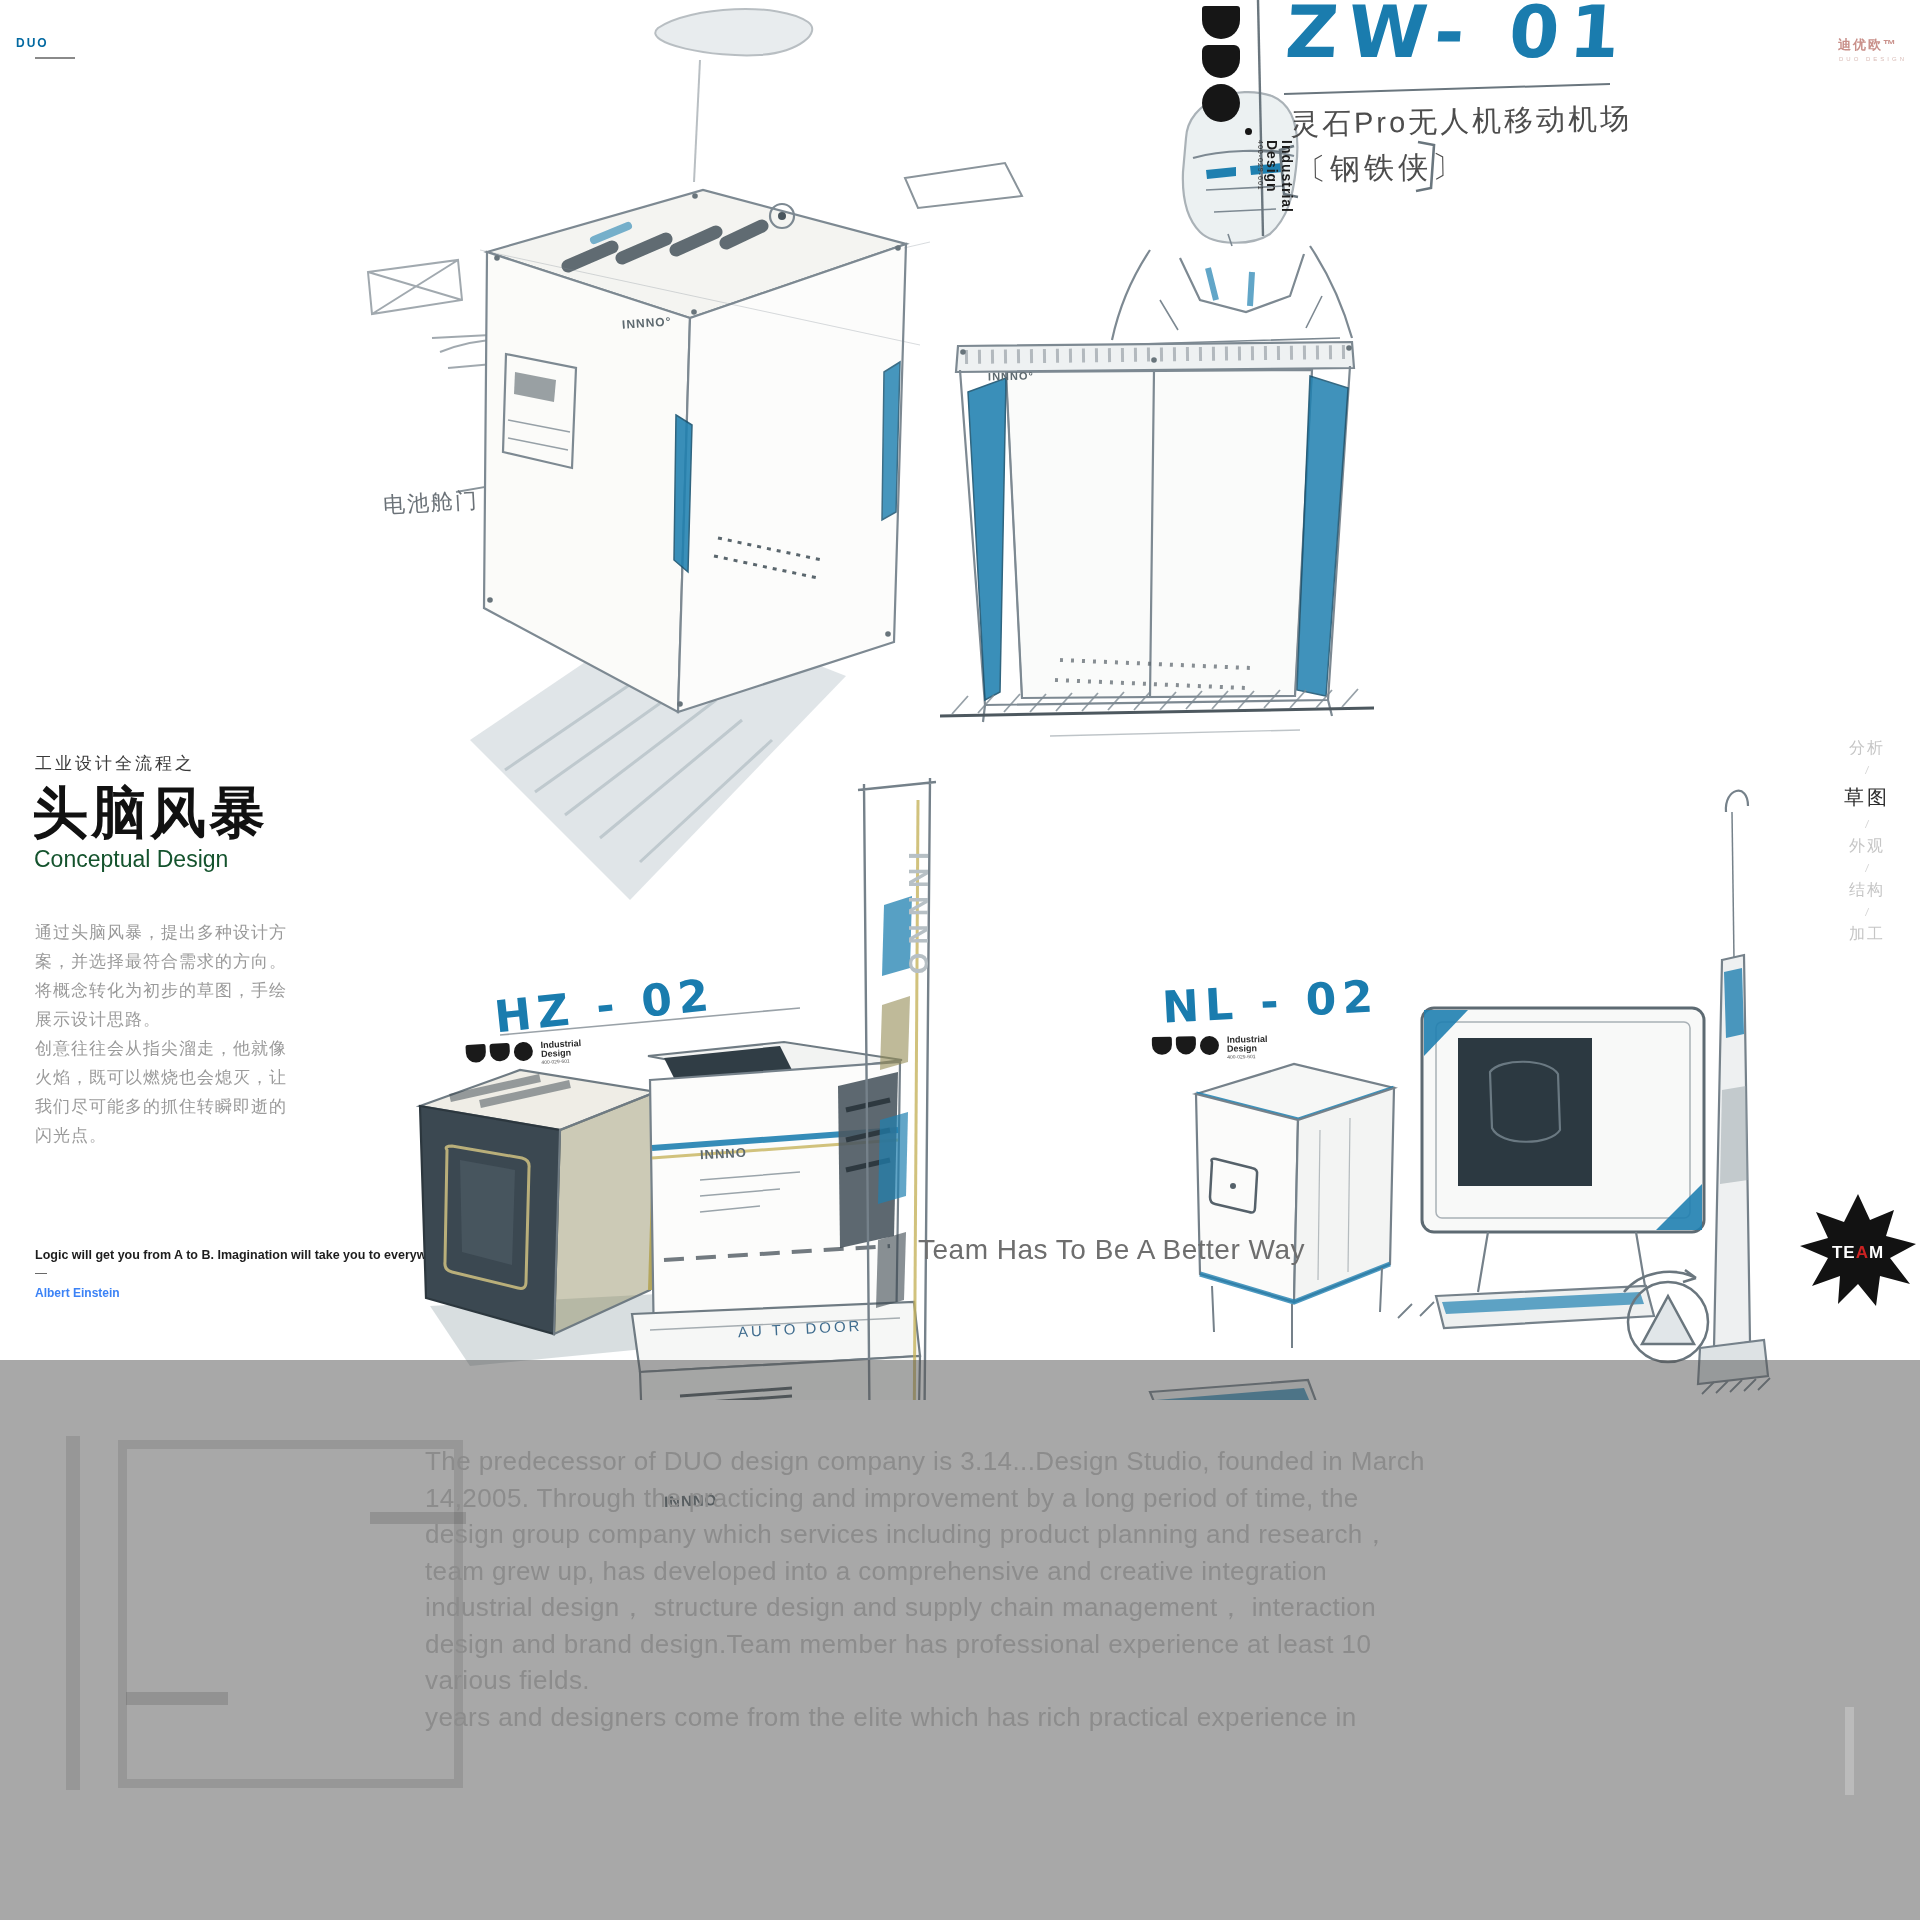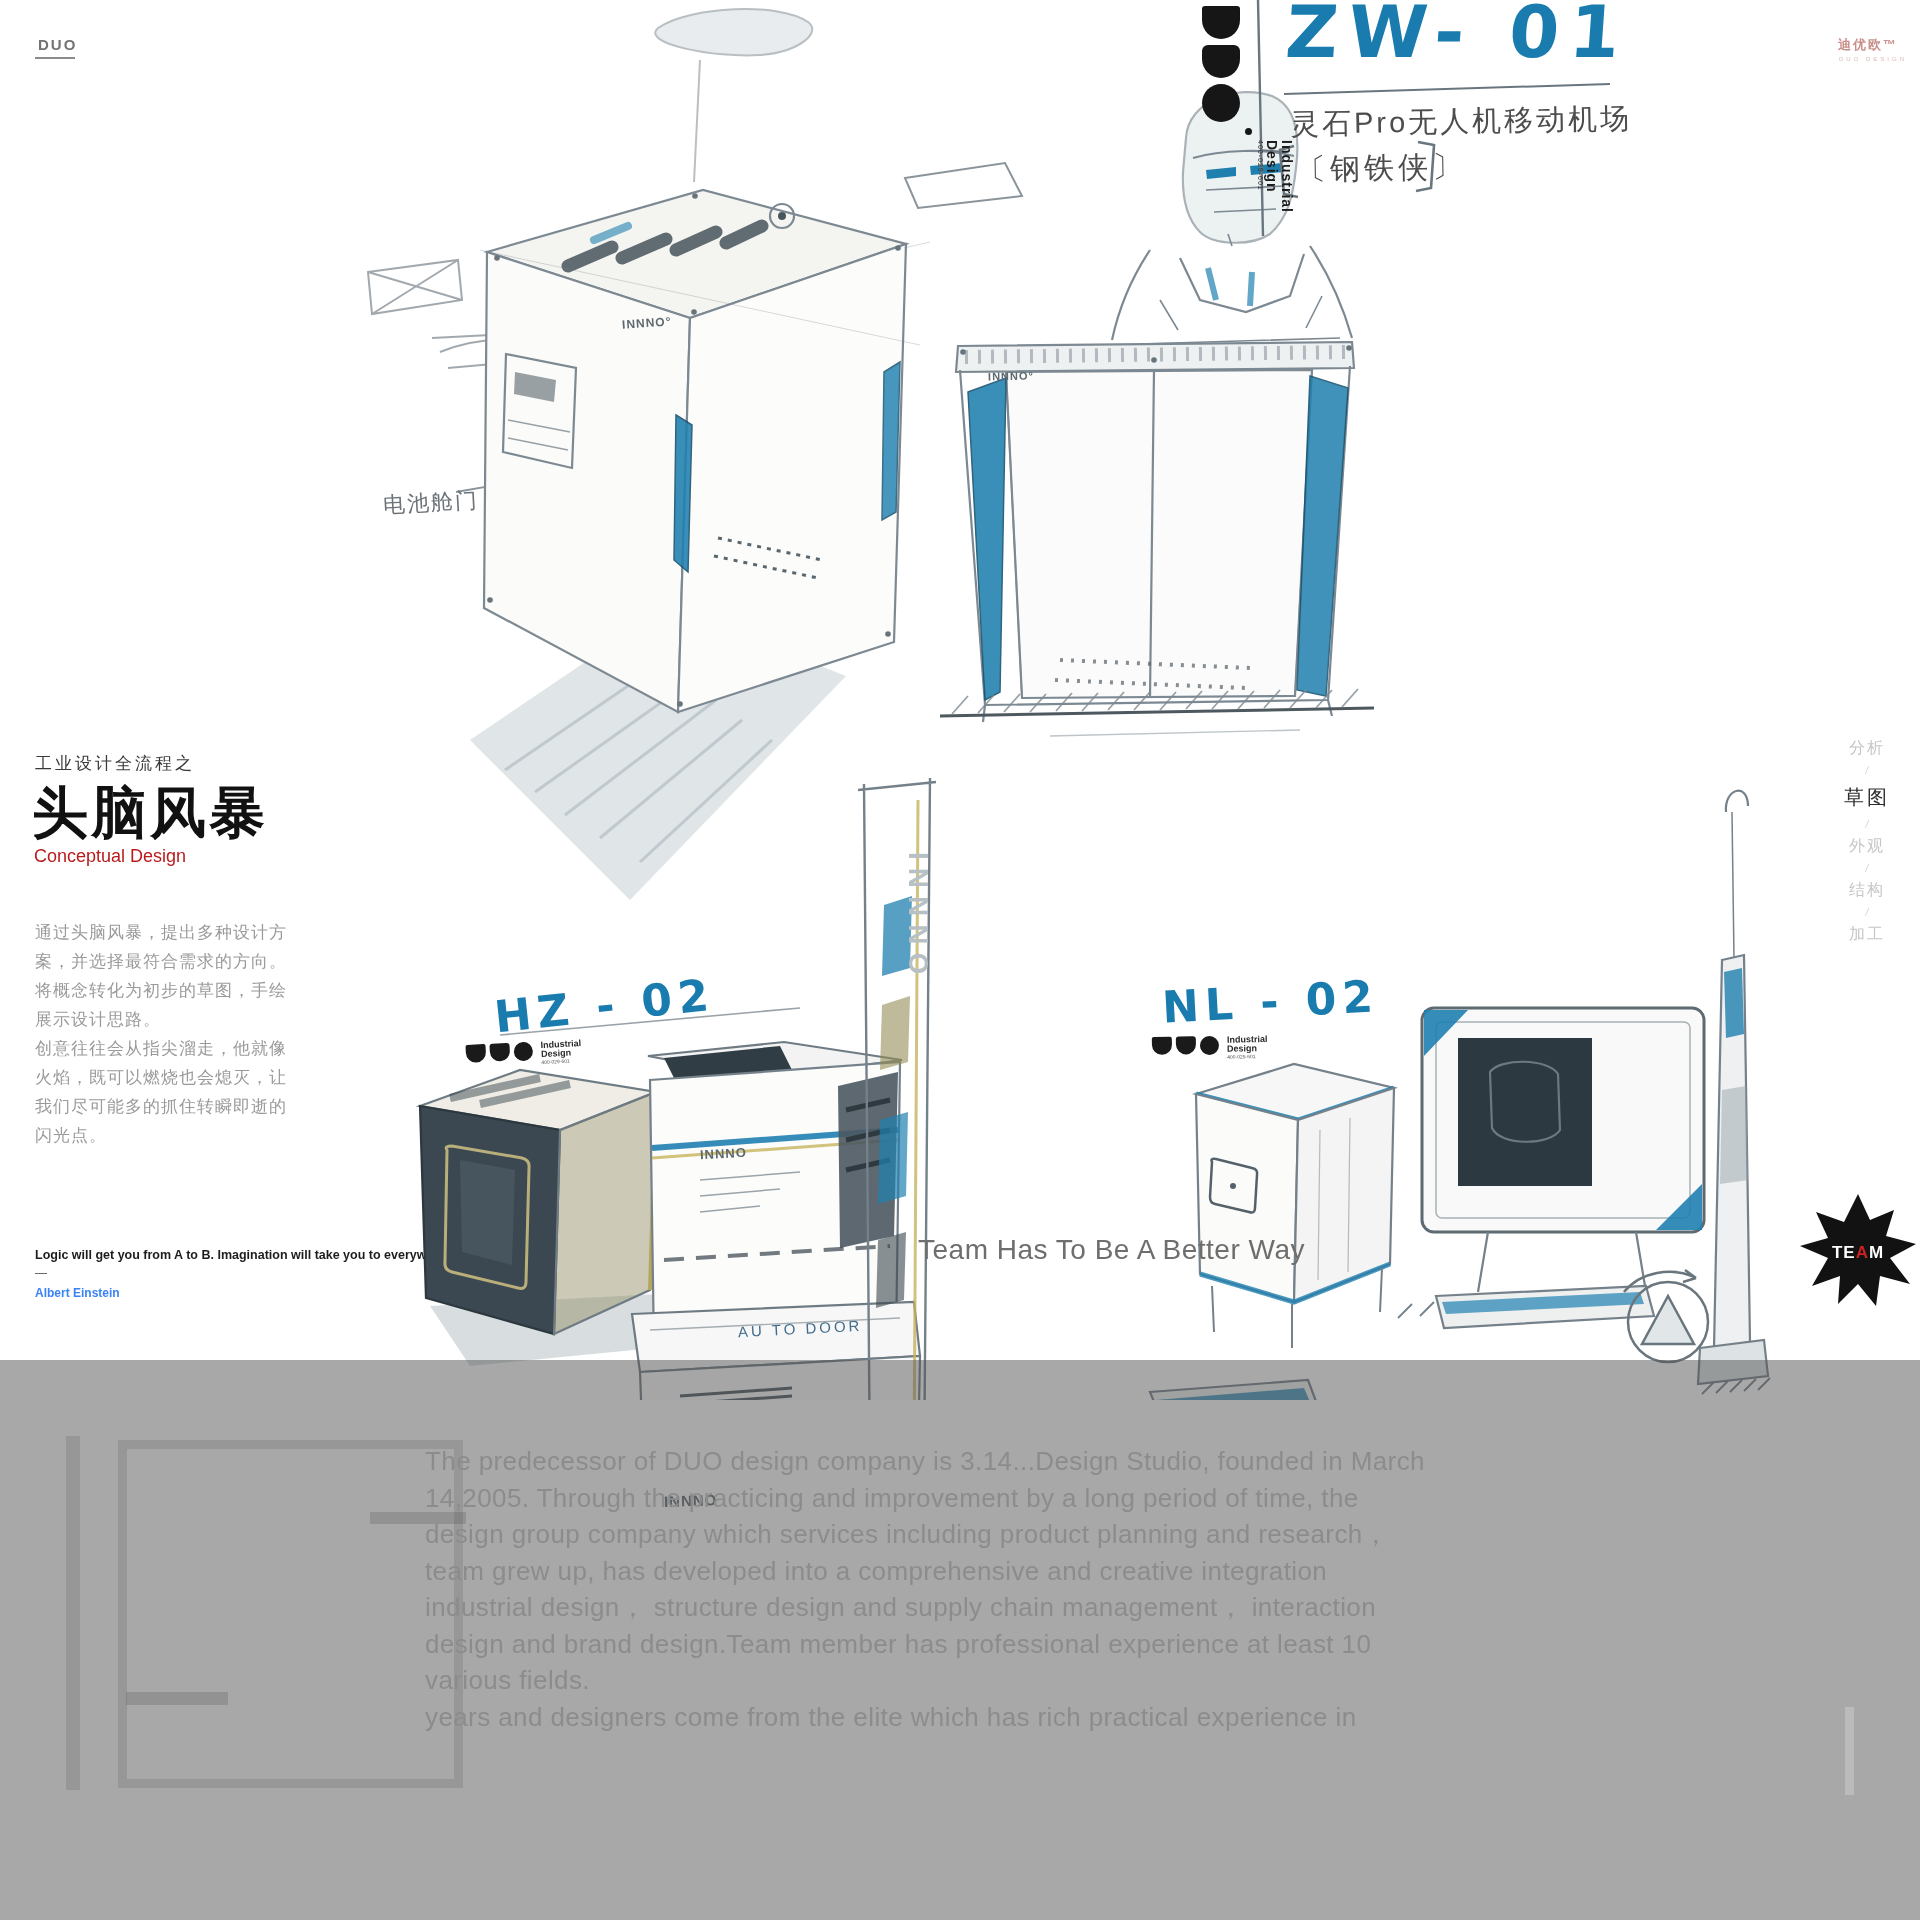--- a/index.html
+++ b/index.html
@@ -2,21 +2,21 @@
 <html><head>
 <meta charset="utf-8">
 <style>
   html,body{margin:0;padding:0;background:#e8e8e8;}
   .page{position:relative;width:1920px;height:1920px;background:#ffffff;overflow:hidden;
         font-family:"Liberation Sans",sans-serif;}
   .abs{position:absolute;}
   .nowrap{white-space:nowrap;}
 
   
-  .brand{left:38px;top:36px;font-weight:bold;font-size:15px;letter-spacing:2px;color:#737373;}
+  .brand{left:16px;top:36px;font-weight:bold;font-size:12px;letter-spacing:2px;color:#0369a1;}
   .brand-rule{left:35px;top:57px;width:40px;height:2px;background:#8a8a8a;}
   .brand-cn{left:1838px;top:36px;font-size:13px;font-weight:bold;letter-spacing:2px;color:#c9908a;}
   .brand-cn-sub{left:1839px;top:56px;font-size:6px;letter-spacing:3px;color:#d9bcb7;}
 
   
   .sketch-svg{left:0;top:0;z-index:1;}
 
   
   .zw-label{left:1286px;top:-10px;z-index:2;font-size:72px;font-weight:800;letter-spacing:10px;
             color:#1a7cae;transform:skewX(-4deg);font-family:"DejaVu Sans",sans-serif;}
@@ -55,21 +55,21 @@
   .sblob-d{width:20px;height:18px;border-radius:2px 2px 10px 10px;}
   .sblob-u{width:20px;height:18px;border-radius:3px 3px 10px 10px;}
   .sblob-o{width:19px;height:19px;border-radius:50%;}
   .stamp-h-text{margin-left:4px;color:#2a2a2a;}
   .stamp-h-text .l1,.stamp-h-text .l2{font-size:9px;font-weight:bold;line-height:9px;}
   .stamp-h-text .l3{font-size:5px;color:#555;}
 
   
   .kicker{left:35px;top:752px;font-size:17px;letter-spacing:3px;color:#3a3a3a;}
   .big-title{left:32px;top:776px;font-size:56px;font-weight:600;letter-spacing:3px;color:#111;}
-  .subtitle{left:34px;top:846px;font-size:18px;font-weight:500;color:#b91c1c;}
+  .subtitle{left:34px;top:846px;font-size:23px;font-weight:500;color:#14532d;}
   .cn-para{left:35px;top:918px;font-size:17px;line-height:29px;color:#9a9a9a;letter-spacing:1px;}
   .quote{left:35px;top:1248px;font-size:12.5px;font-weight:600;color:#1d1d1d;}
   .quote-dash{left:35px;top:1266px;font-size:12px;color:#555;}
   .quote-author{left:35px;top:1286px;font-size:12px;font-weight:700;color:#3b82f6;}
 
   
   .side-nav{left:1836px;top:732px;width:62px;text-align:center;z-index:2;}
   .side-nav .itm{font-size:16px;color:#c6c6c6;letter-spacing:2px;margin:6px 0;}
   .side-nav .sep{font-size:10px;color:#d2d2d2;font-style:italic;margin:4px 0;}
   .side-nav .active{font-size:20px;color:#2b2b2b;letter-spacing:3px;margin:8px 0;}

